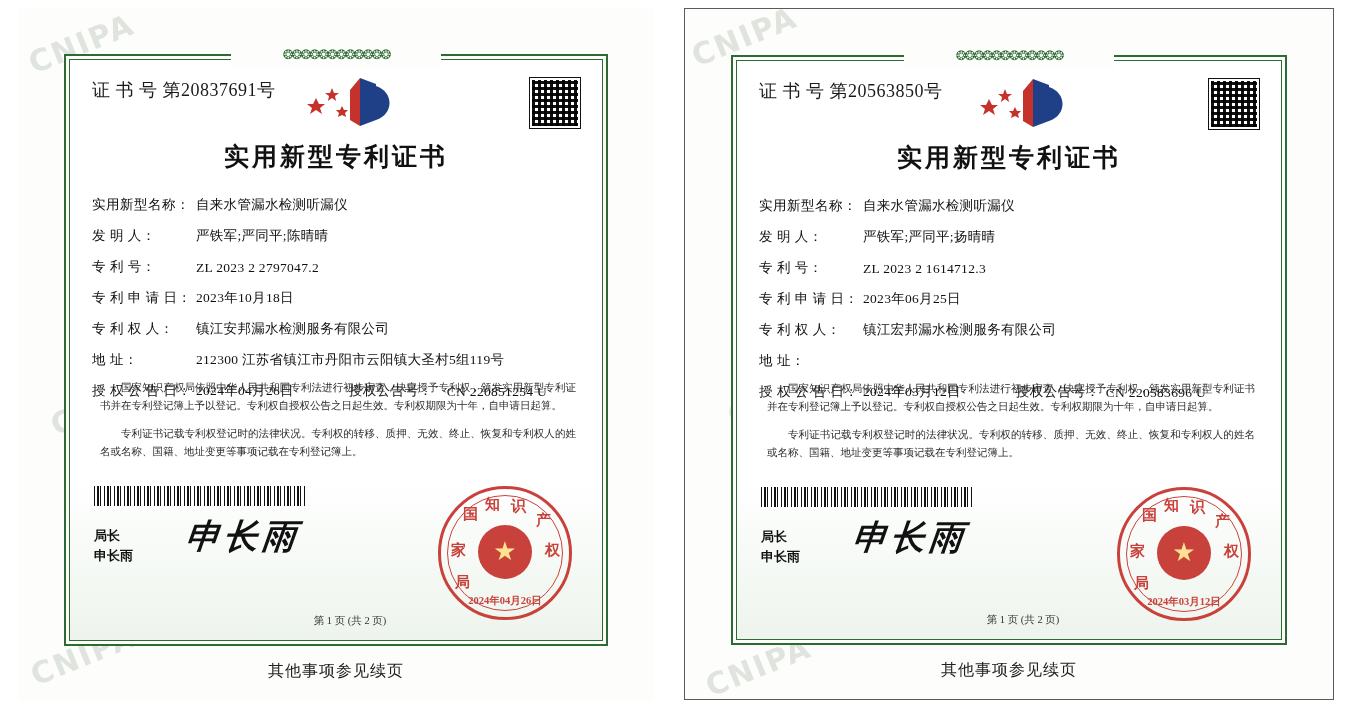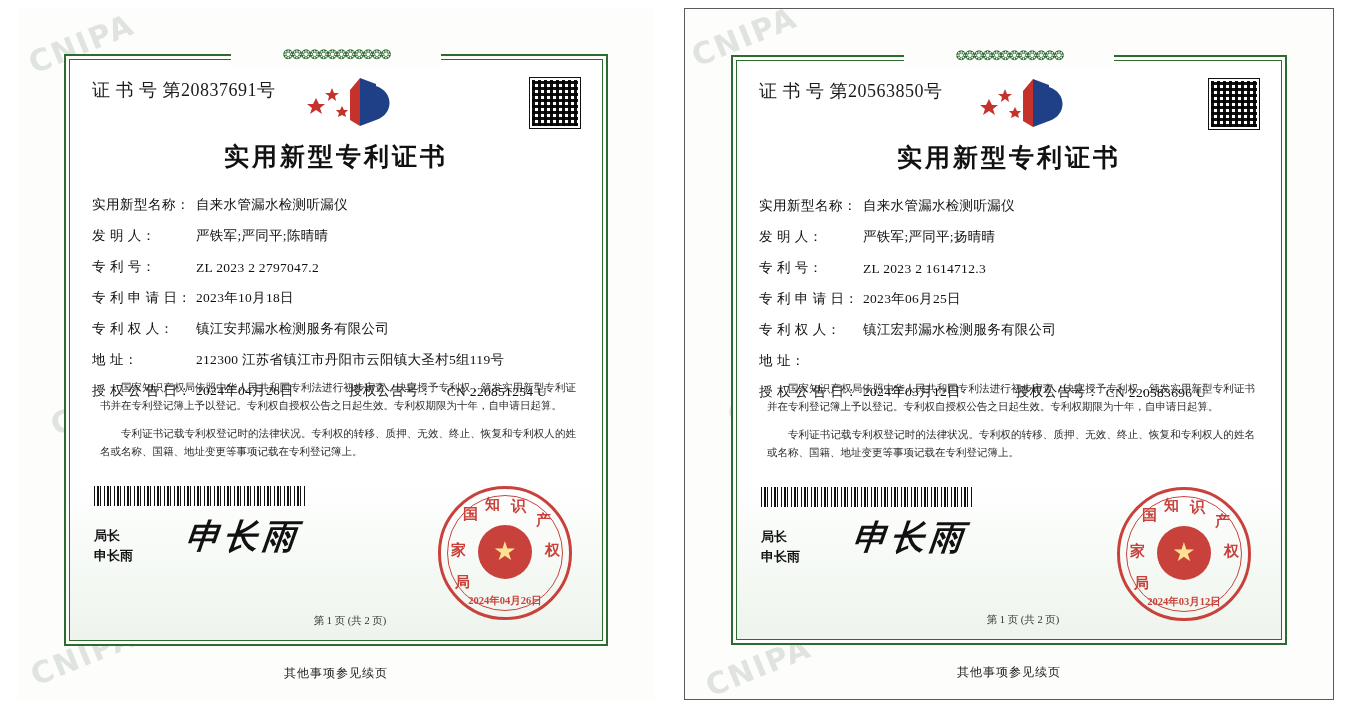--- a/index.html
+++ b/index.html
@@ -238,21 +238,21 @@
     font-size: 10.5px;
     color: #333;
     padding-left: 28px;
   }
   .footer-note {
     position: absolute;
     left: 0;
     right: 0;
     bottom: 18px;
     text-align: center;
-    font-size: 12px;
+    font-size: 16px;
     color: #222;
     letter-spacing: 1px;
   }
   
   .wm {
     position: absolute;
     color: rgba(120,140,120,0.22);
     font-weight: bold;
     font-size: 30px;
     letter-spacing: 2px;

